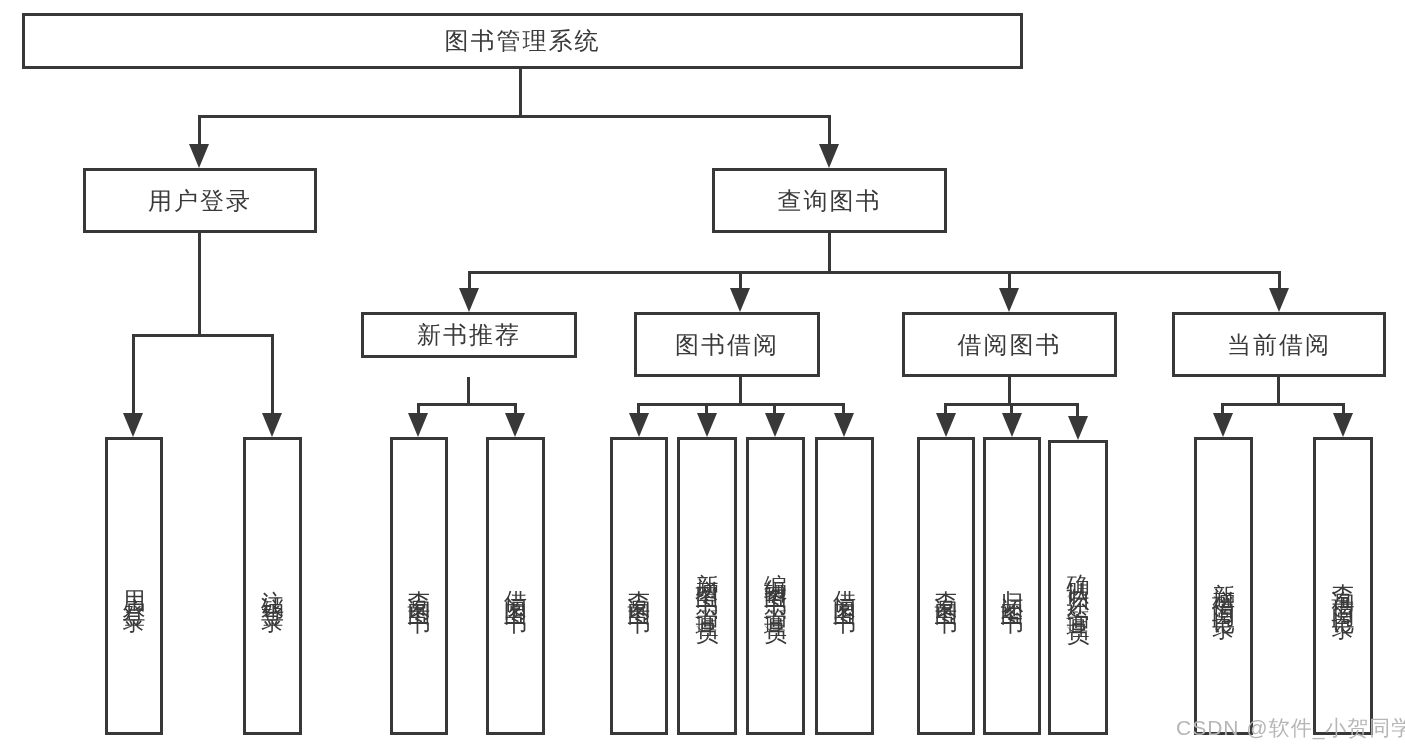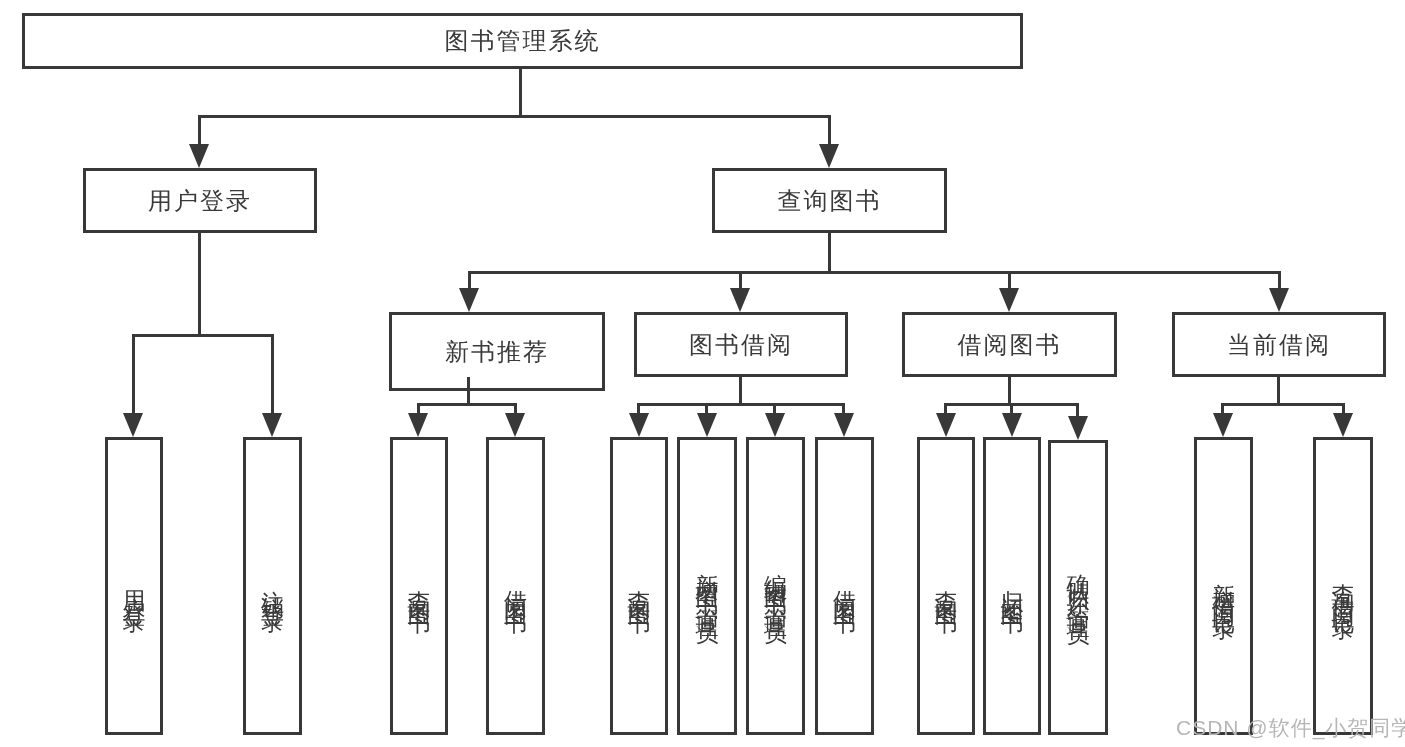--- a/index.html
+++ b/index.html
@@ -60,22 +60,22 @@
   <div class="hline" style="left:468px;  top:271px; width:812px; height:3px;"></div>
   <div class="vline" style="left:468px;  top:271px; width:3px; height:20px;"></div>
   <div class="arrow" style="left:459px;  top:288px;"></div>
   <div class="vline" style="left:739px;  top:271px; width:3px; height:20px;"></div>
   <div class="arrow" style="left:730px;  top:288px;"></div>
   <div class="vline" style="left:1008px; top:271px; width:3px; height:20px;"></div>
   <div class="arrow" style="left:999px;  top:288px;"></div>
   <div class="vline" style="left:1278px; top:271px; width:3px; height:20px;"></div>
   <div class="arrow" style="left:1269px; top:288px;"></div>
 
-  <div class="box" style="left:361px;  top:312px; width:216px; height:79px;margin-left:28px;">新书推荐</div>
-  <div class="box" style="left:634px;  top:312px; width:214px; height:65px;">图书借阅</div>
+  <div class="box" style="left:361px;  top:312px; width:216px; height:46px;">新书推荐</div>
+  <div class="box" style="left:634px;  top:312px; width:186px; height:65px;">图书借阅</div>
   <div class="box" style="left:902px;  top:312px; width:215px; height:65px;">借阅图书</div>
   <div class="box" style="left:1172px; top:312px; width:214px; height:65px;">当前借阅</div>
 
   <div class="vline" style="left:467px; top:377px; width:3px; height:29px;"></div>
   <div class="hline" style="left:417px; top:403px; width:100px; height:3px;"></div>
   <div class="vline" style="left:417px; top:403px; width:3px; height:13px;"></div>
   <div class="arrow" style="left:408px; top:413px;"></div>
   <div class="vline" style="left:514px; top:403px; width:3px; height:13px;"></div>
   <div class="arrow" style="left:505px; top:413px;"></div>
 

